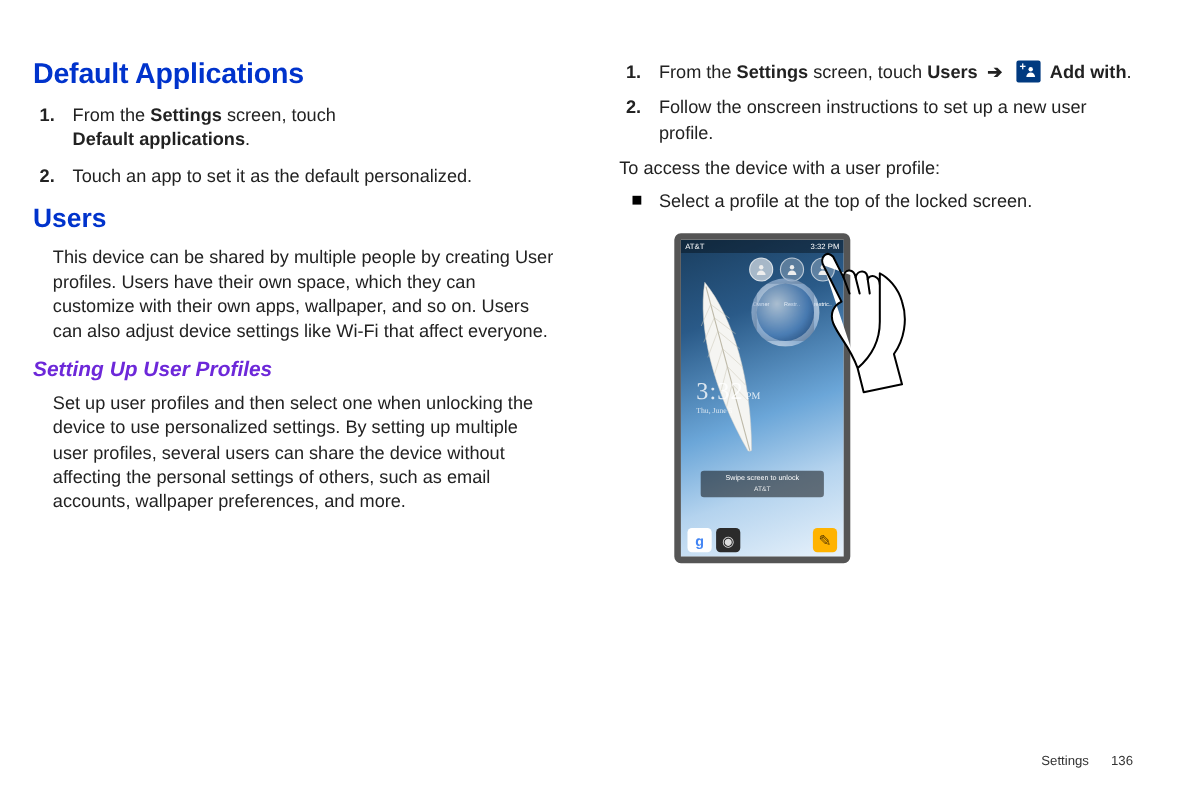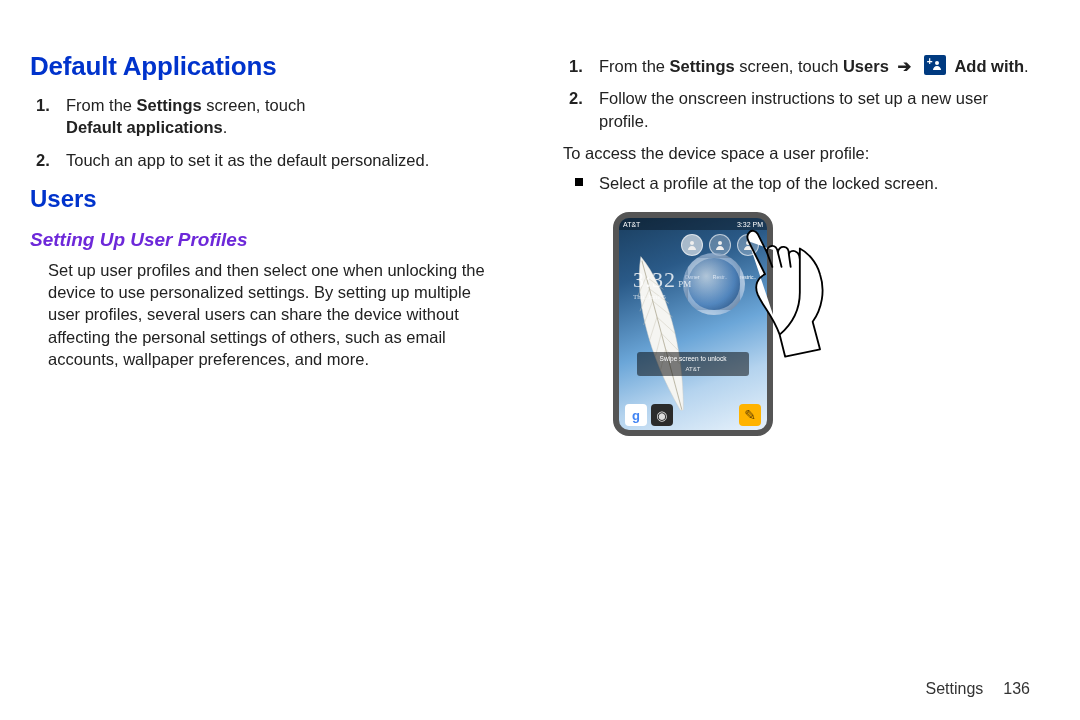--- a/index.html
+++ b/index.html
@@ -95,24 +95,24 @@
   .adduser-icon svg { width: 12px; height: 12px; margin-left:4px;}
   .device-figure {
     width: 210px;
     height: 300px;
     margin: 18px auto 0 50px;
     position: relative;
     display: block;
   }
   .tablet {
     width: 160px;
-    height: 224px;
+    height: 300px;
     background: linear-gradient(160deg, #1a3e5f 0%, #2a5a88 25%, #6ba6d8 55%, #b4d3ee 75%, #e8f2fb 100%);
     border: 6px solid #555;
-    border-radius: 16px;
+    border-radius: 6px;
     position: relative;
     overflow: hidden;
     padding-left: 40px;
   }
   .statusbar {
     position: absolute;
     top: 0; left: 0; right: 0;
     height: 12px;
     background: rgba(0,0,0,0.35);
     color: #fff;
@@ -202,21 +202,21 @@
     position: absolute;
     top: 0px;
     left: 108px;
   }
   .hand svg { width: 110px; height: 150px; }
 
   .footer {
     position: absolute;
     bottom: 22px;
     right: 50px;
-    font-size: 16px;
+    font-size: 12px;
     color: #333;
     text-align: right;
   }
   .footer .sep { display:inline-block; width: 20px; }
 </style>
 </head>
 <body>
 
 <div class="page">
 
@@ -233,20 +233,21 @@
       </li>
       <li>
         <span class="num">2.</span>
         <span>
           <span>Touch an app to set it as the default personalized.</span>
         </span>
       </li>
     </ol>
 
     <h2 class="blue">Users</h2>
+    <p class="indent" style="padding-left:18px;">This device can be shared by multiple people by creating User profiles. Users have their own space, which they can customize with their own apps, wallpaper, and so on. Users can also adjust device settings like Wi-Fi that affect everyone.</p>
 
     <h3 class="blue-italic">Setting Up User Profiles</h3>
     <p class="indent" style="padding-left:18px;">Set up user profiles and then select one when unlocking the device to use personalized settings. By setting up multiple user profiles, several users can share the device without affecting the personal settings of others, such as email accounts, wallpaper preferences, and more.</p>
   </div>
 
   <div class="col col-right">
     <ol class="numlist">
       <li>
         <span class="num">1.</span>
         <span>
@@ -260,21 +261,21 @@
           </span>
           <span class="bold">Add with</span><span>.</span>
         </span>
       </li>
       <li>
         <span class="num">2.</span>
         <span>Follow the onscreen instructions to set up a new user profile.</span>
       </li>
     </ol>
 
-    <p>To access the device space a user profile:</p>
+    <p>To access the device with a user profile:</p>
 
     <ul class="sqlist">
       <li>Select a profile at the top of the locked screen.</li>
     </ul>
 
     <div class="device-figure">
       <div class="tablet">
         <div class="statusbar">
           <span>AT&amp;T</span>
           <span>3:32 PM</span>

